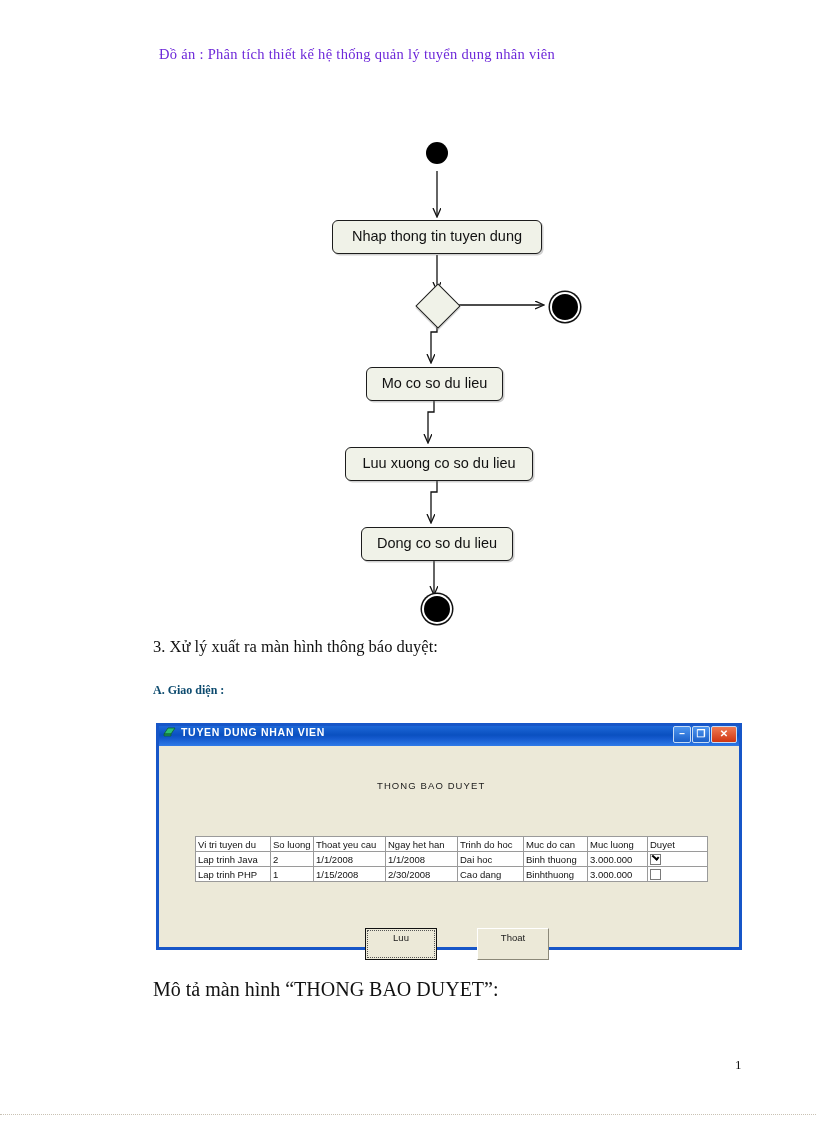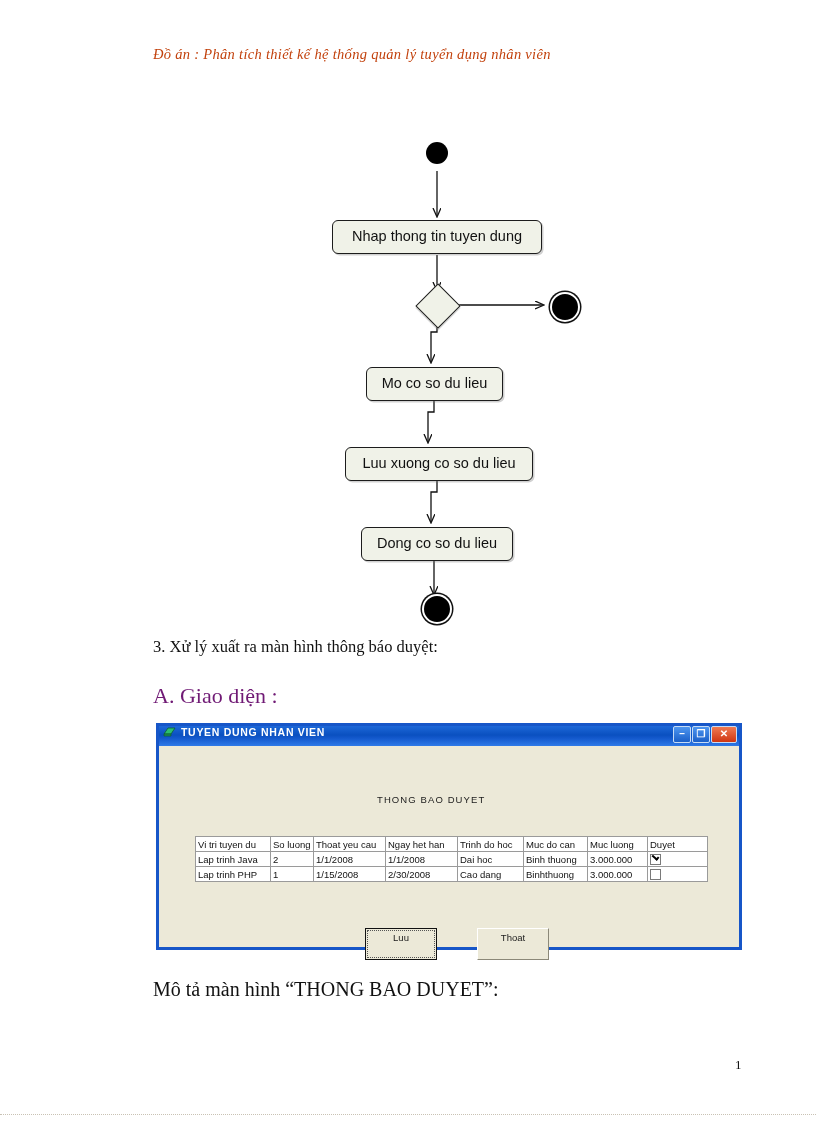--- a/index.html
+++ b/index.html
@@ -11,44 +11,43 @@
     width: 816px;
     height: 1123px;
     position: relative;
     font-family: "Liberation Serif", serif;
     overflow: hidden;
   }
 
   
   .doc-header {
     position: absolute;
-    left: 153px;
+    left: 159px;
     top: 46px;
     font-family: "Liberation Serif", serif;
     font-size: 14.5px;
-    color: #c2410c;
+    color: #6d28d9;
     letter-spacing: 0.3px;
     white-space: nowrap;
-    font-style: italic;
   }
   .heading-3 {
     position: absolute;
     left: 153px;
     top: 637px;
     font-size: 16.5px;
     color: #111;
     white-space: nowrap;
   }
   .heading-a {
     position: absolute;
     left: 153px;
     top: 683px;
-    font-size: 22px;
-    font-weight: normal;
-    color: #701a75;
+    font-size: 12px;
+    font-weight: bold;
+    color: #0c4a6e;
     white-space: nowrap;
   }
   .caption {
     position: absolute;
     left: 153px;
     top: 978px;
     font-size: 20px;
     color: #111;
     white-space: nowrap;
   }
@@ -183,21 +182,21 @@
     font-family: "Liberation Sans", sans-serif;
   }
   .client-area {
     position: relative;
     height: calc(100% - 20px);
     background: #ece9d8;
   }
   .form-title {
     position: absolute;
     left: 218px;
-    top: 48px;
+    top: 34px;
     font-size: 9.5px;
     letter-spacing: 1.1px;
     color: #1b1b1b;
     white-space: nowrap;
   }
 
   
   .grid-wrap {
     position: absolute;
     left: 36px;

